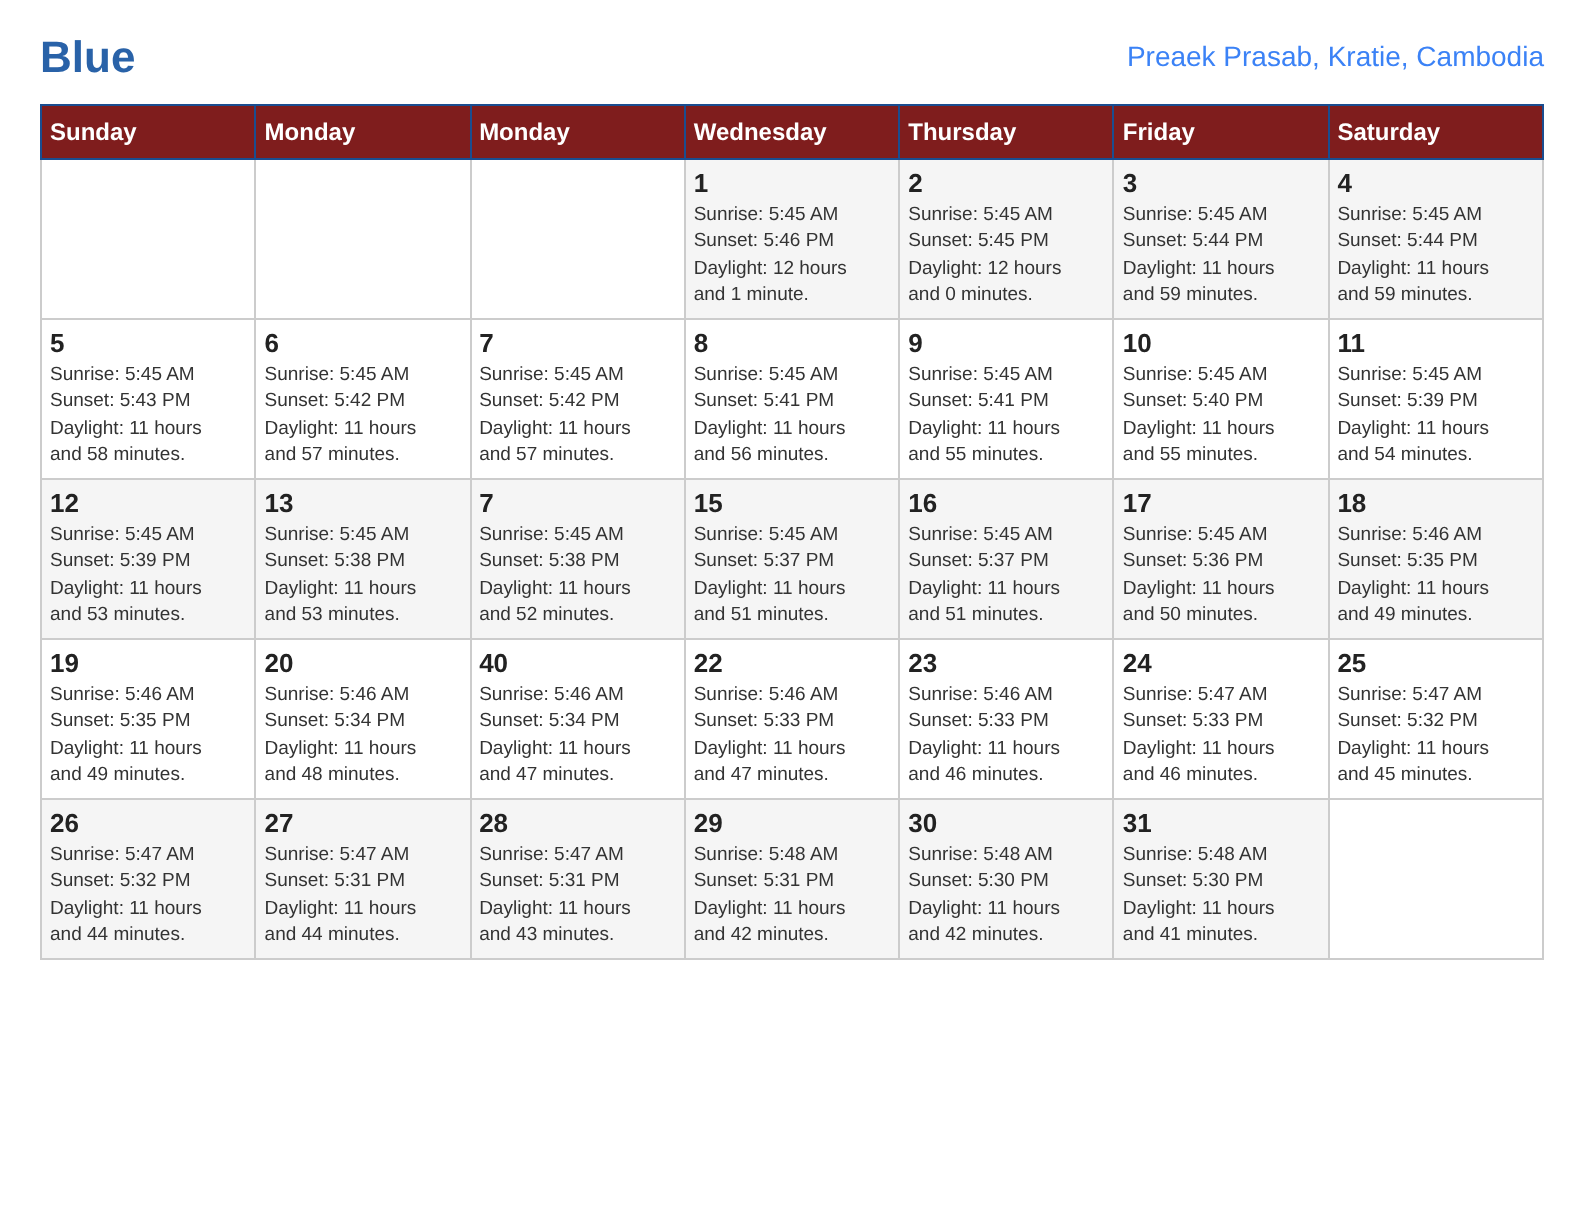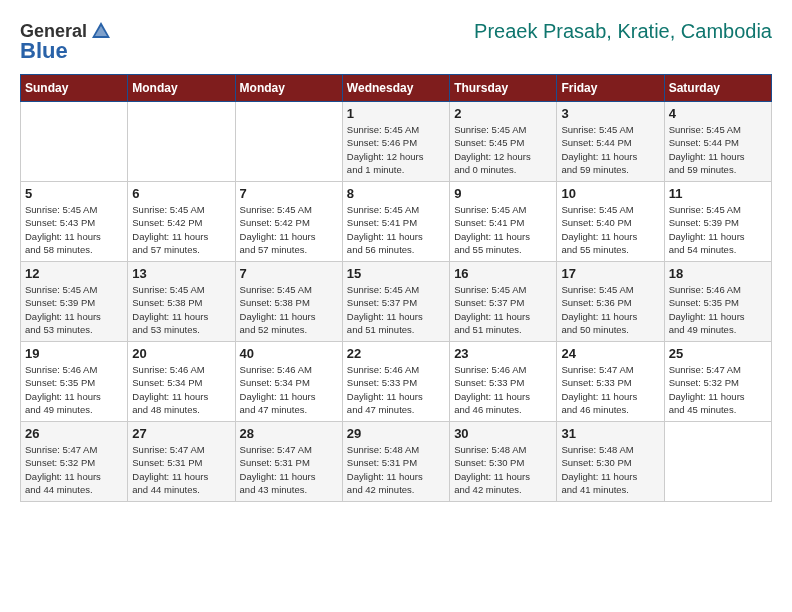--- a/index.html
+++ b/index.html
@@ -29,22 +29,22 @@
     .title-section {
       text-align: right;
     }
     .month-title {
       font-size: 36px;
       font-weight: bold;
       color: #222;
       line-height: 1.1;
     }
     .subtitle {
-      font-size: 20px;
-      color: #0f766e;
+      font-size: 14px;
+      color: #3b82f6;
     }
     table {
       width: 100%;
       border-collapse: collapse;
       table-layout: fixed;
     }
     thead tr th {
       background-color: #7f1d1d;
       color: #fff;
       font-size: 12px;
@@ -78,27 +78,20 @@
     }
     .empty-cell {
       background: #fff !important;
     }
   </style>
 </head>
 <body>
 
 <div class="header">
   <div class="logo">
-    <div class="logo-text">
-      <span style="font-size:18px;font-weight:bold;color:#333;">General</span>
-      <svg width="22" height="22" viewBox="0 0 22 22" style="margin: 0 1px;">
-        <polygon points="11,2 20,18 2,18" fill="#2962a8"></polygon>
-        <polygon points="11,6 17,16 5,16" fill="white" opacity="0.4"></polygon>
-      </svg>
-    </div>
     <span style="font-size:22px;font-weight:bold;color:#2962a8;margin-top:-4px;">Blue</span>
   </div>
   <div class="title-section">
     <div class="subtitle">Preaek Prasab, Kratie, Cambodia</div>
   </div>
 </div>
 
 <table>
   <thead>
     <tr>

